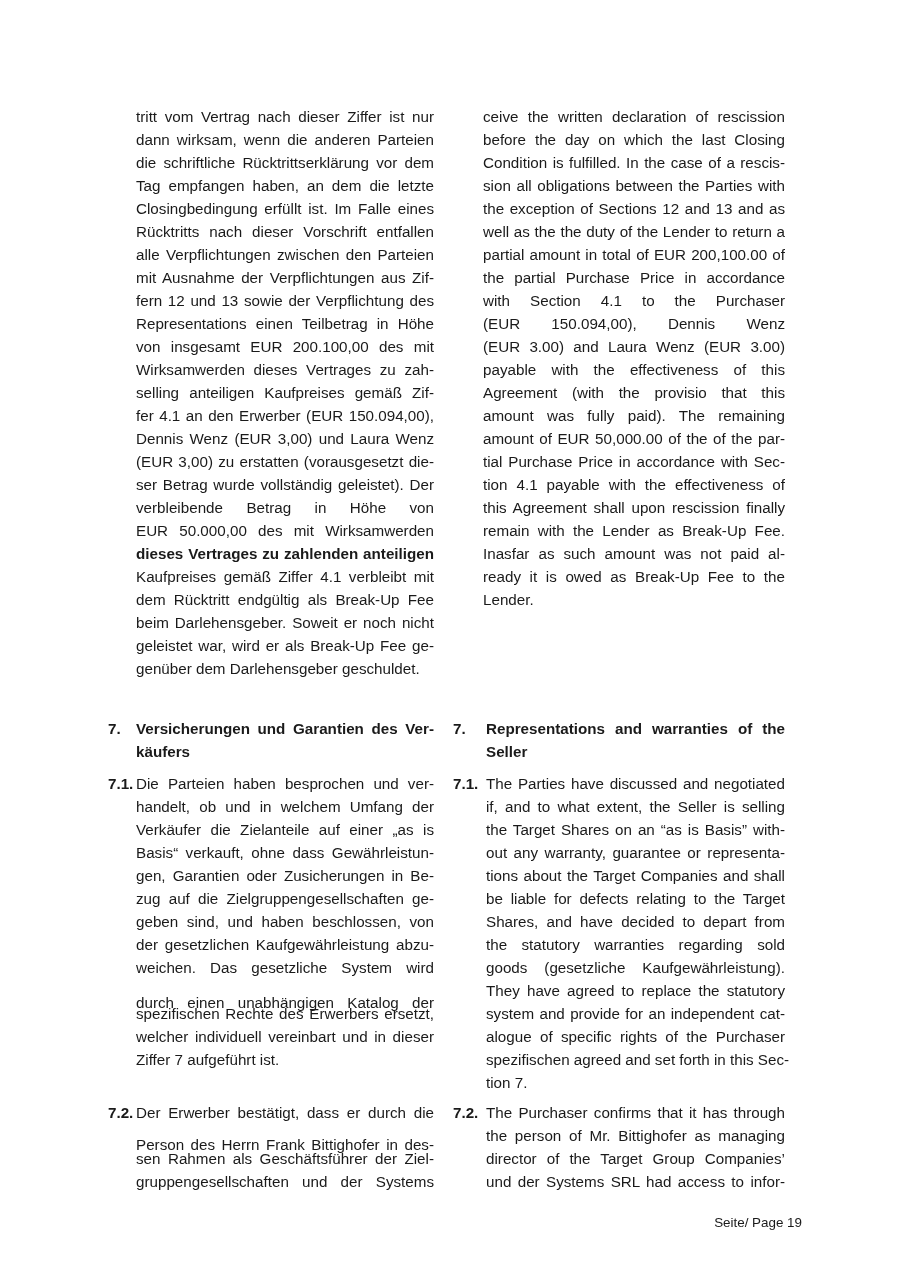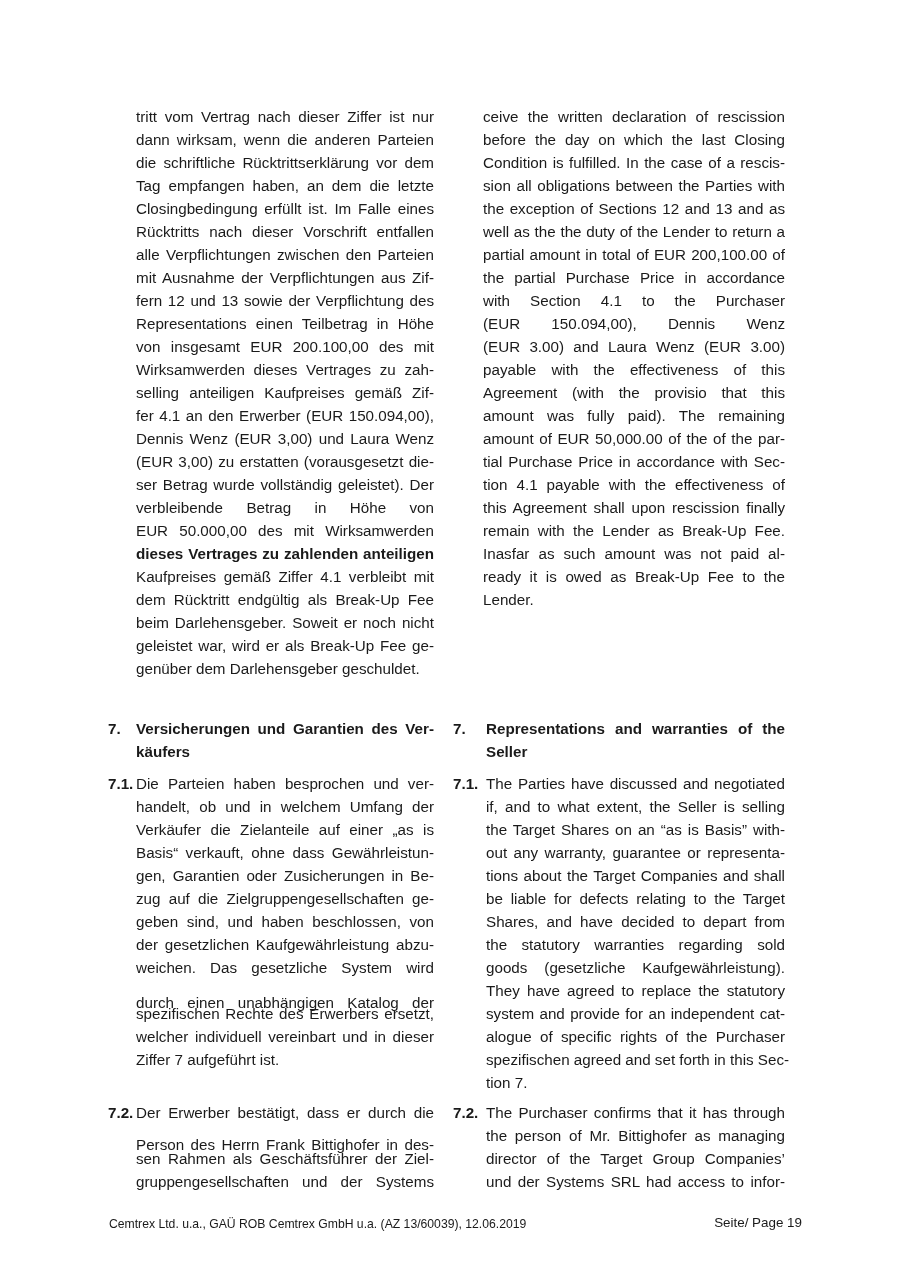--- a/index.html
+++ b/index.html
@@ -184,15 +184,14 @@
     </div>
 
   <div class="num" style="left:453px; top:1101px;">7.2.</div>
   <div class="col" id="r72" style="left:486px; top:1101px; width:299px;">
       <div class="line" style="top: 0px; width: 299px;">The Purchaser confirms that it has through</div>
       <div class="line" style="top: 23px; width: 299px;">the person of Mr. Bittighofer as managing</div>
       <div class="line" style="top: 46px; width: 299px;">director of the Target Group Companies’</div>
       <div class="line" style="top: 69px; width: 299px;">und der Systems SRL had access to infor-</div>
     </div>
 
-  <div class="footer-left">Cemtrex Ltd. u.a., GAÜ ROB Cemtrex GmbH u.a. (AZ 13/60039), 12.06.2019</div>
   <div class="footer-right">Seite/ Page 19</div>
 </div>
 
 </body></html>

